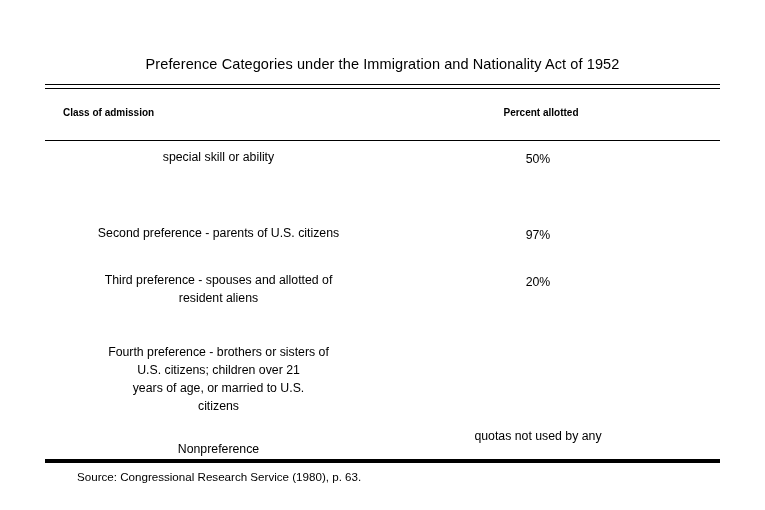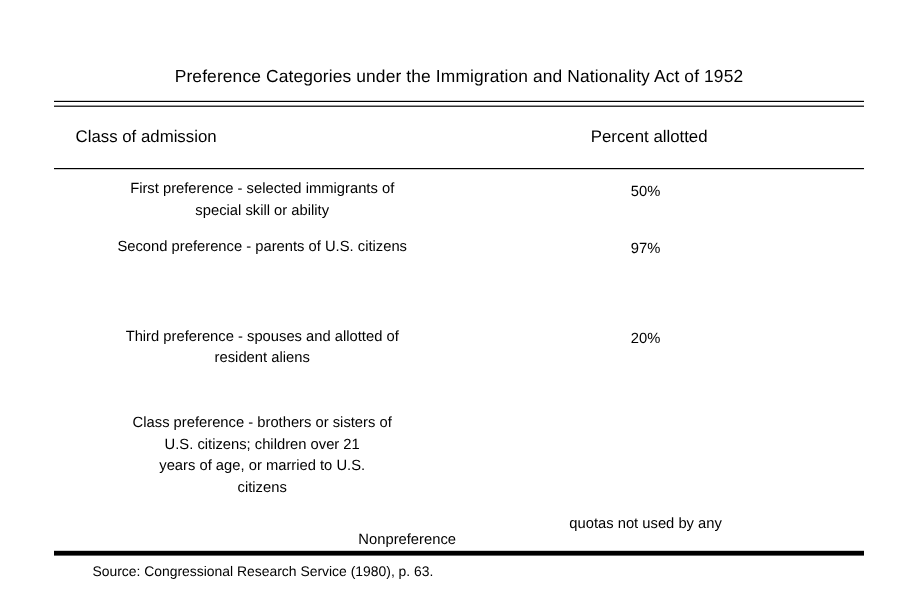--- a/index.html
+++ b/index.html
@@ -71,43 +71,44 @@
     padding: 0 34px 0 0;
     text-align: center;
     font-size: 12.3px;
     line-height: 18px;
   }
 
   
   .row-header { height: 48px; align-items: flex-start; }
   .row-header .cell-class,
   .row-header .cell-percent {
-    font-size: 14px;
+    font-size: 10px;
     padding-top: 12px;
+    font-weight: bold;
   }
   .row-header .cell-class { text-align: left; padding-left: 18px; }
   .row-header .cell-percent { text-align: center; padding-right: 28px; }
 
   
   .brow { position: absolute; left: 0; width: 675px; display: flex; }
   .brow .cell-class  { width: 345px; }
   .brow .cell-percent{ width: 330px; }
 
   .brow-1 { top: 56px; }
-  .brow-2 { top: 104px; }
+  .brow-2 { top: 132px; }
   .brow-3 { top: 179px; }
   .brow-4 { top: 251px; }
   .brow-5 { top: 335px; }
 
   .brow-1 .cell-percent,
   .brow-2 .cell-percent,
   .brow-3 .cell-percent { padding-top: 2px; }
   .brow-4 .cell-percent { padding-top: 18px; }
   .brow-5 .cell-percent { padding-top: 0px; }
-  .brow-5 .cell-class   { text-align: right; padding-left: 12px; padding-top: 13px; }
+  .brow-5 .cell-class   { text-align: center; padding-left: 12px; padding-top: 13px; }
 
   .ln { display: block; }
 
   
   .source {
     position: absolute;
     left: 57px;
     top: 470px;
     font-size: 11.6px;
     white-space: nowrap;
@@ -126,21 +127,20 @@
 
   <div class="table">
 
     <div class="row row-header">
       <div class="cell-class">Class of admission</div>
       <div class="cell-percent">Percent allotted</div>
     </div>
 
     <div class="brow brow-1">
       <div class="cell-class">
-        <span class="ln">First preference - selected immigrants of</span>
         <span class="ln">special skill or ability</span>
       </div>
       <div class="cell-percent">
         <span class="ln">50%</span>
       </div>
     </div>
 
     <div class="brow brow-2">
       <div class="cell-class">
         <span class="ln">Second preference - parents of U.S. citizens</span>
@@ -155,21 +155,21 @@
         <span class="ln">Third preference - spouses and allotted of</span>
         <span class="ln">resident aliens</span>
       </div>
       <div class="cell-percent">
         <span class="ln">20%</span>
       </div>
     </div>
 
     <div class="brow brow-4">
       <div class="cell-class">
-        <span class="ln">Class preference - brothers or sisters of</span>
+        <span class="ln">Fourth preference - brothers or sisters of</span>
         <span class="ln">U.S. citizens; children over 21</span>
         <span class="ln">years of age, or married to U.S.</span>
         <span class="ln">citizens</span>
       </div>
     </div>
 
     <div class="brow brow-5">
       <div class="cell-class">
         <span class="ln">Nonpreference</span>
       </div>

